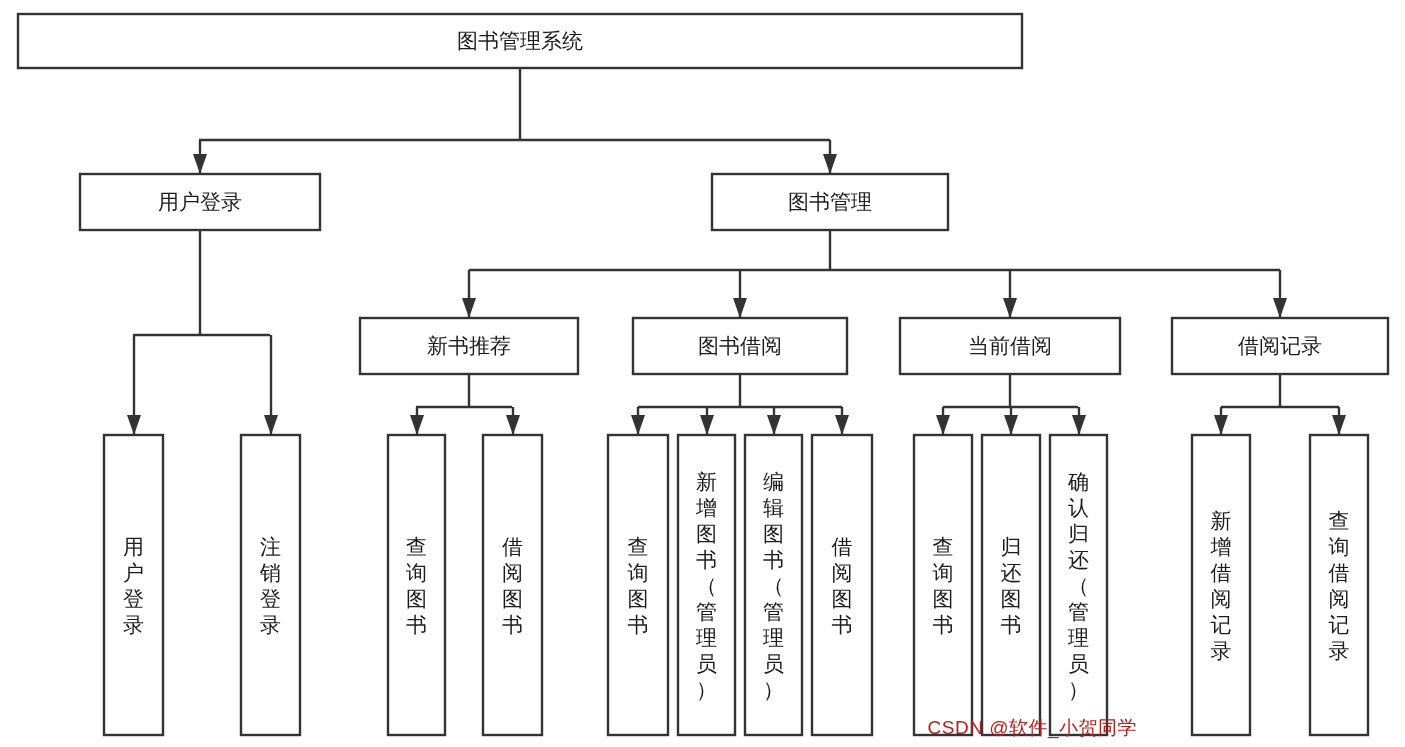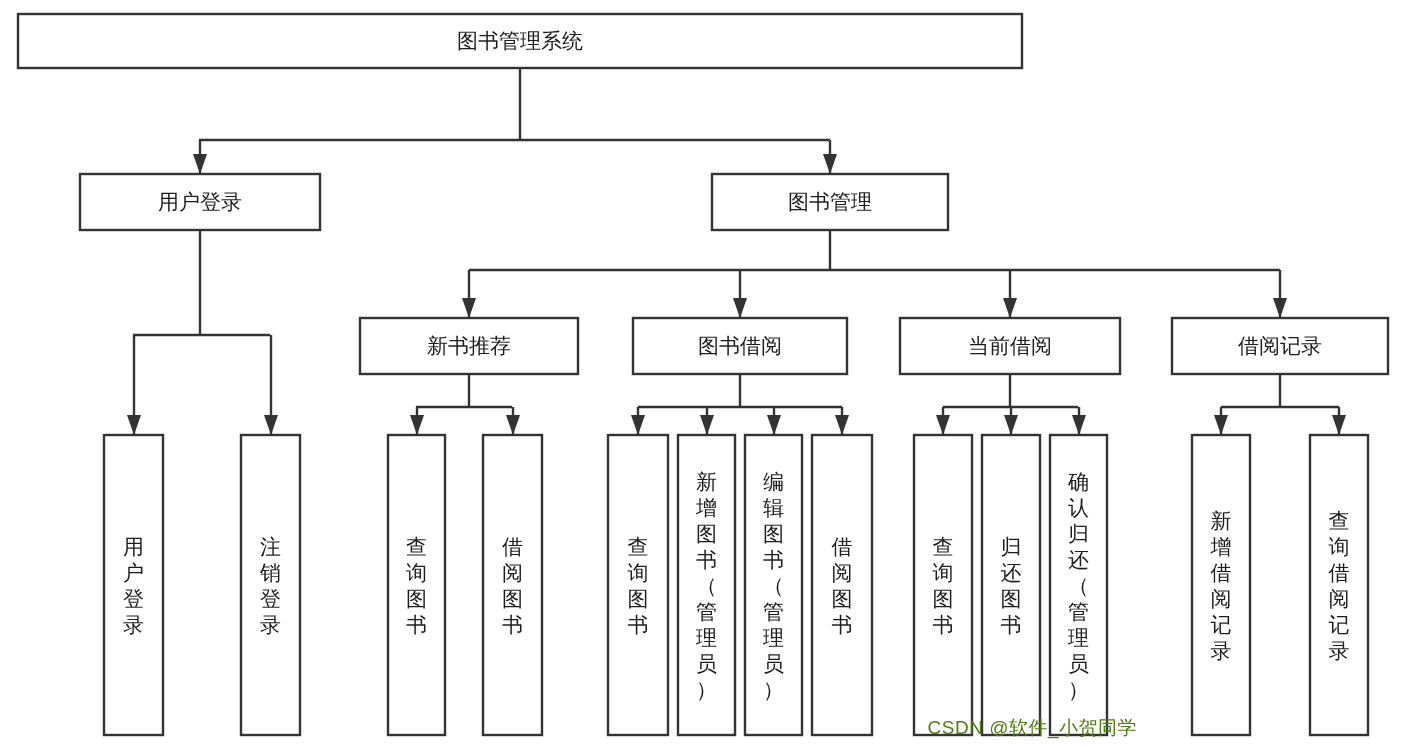--- a/index.html
+++ b/index.html
@@ -18,21 +18,21 @@
     font-family:"Liberation Sans","DejaVu Sans",sans-serif;
     font-size:21px;fill:#1c1c1c;text-anchor:middle;dominant-baseline:middle;
   }
   .label-v{
     font-family:"Liberation Sans","DejaVu Sans",sans-serif;
     font-size:21px;fill:#1c1c1c;text-anchor:middle;
   }
   .watermark{
     position:absolute;right:8px;bottom:6px;
     font-family:"Liberation Sans","DejaVu Sans",sans-serif;
-    font-size:19px;color:#4d7c0f;white-space:nowrap;letter-spacing:.5px;margin-top:12px;
+    font-size:19px;color:#b91c1c;white-space:nowrap;letter-spacing:.5px;margin-top:12px;
   }
 </style>
 </head>
 <body>
 
 <div id="diagram-root">
 
   <svg id="tree" viewBox="0 0 1405 747" xmlns="http://www.w3.org/2000/svg">
     <g id="edges-layer">
         <line x1="520" y1="68" x2="520" y2="140" class="edge"></line>

